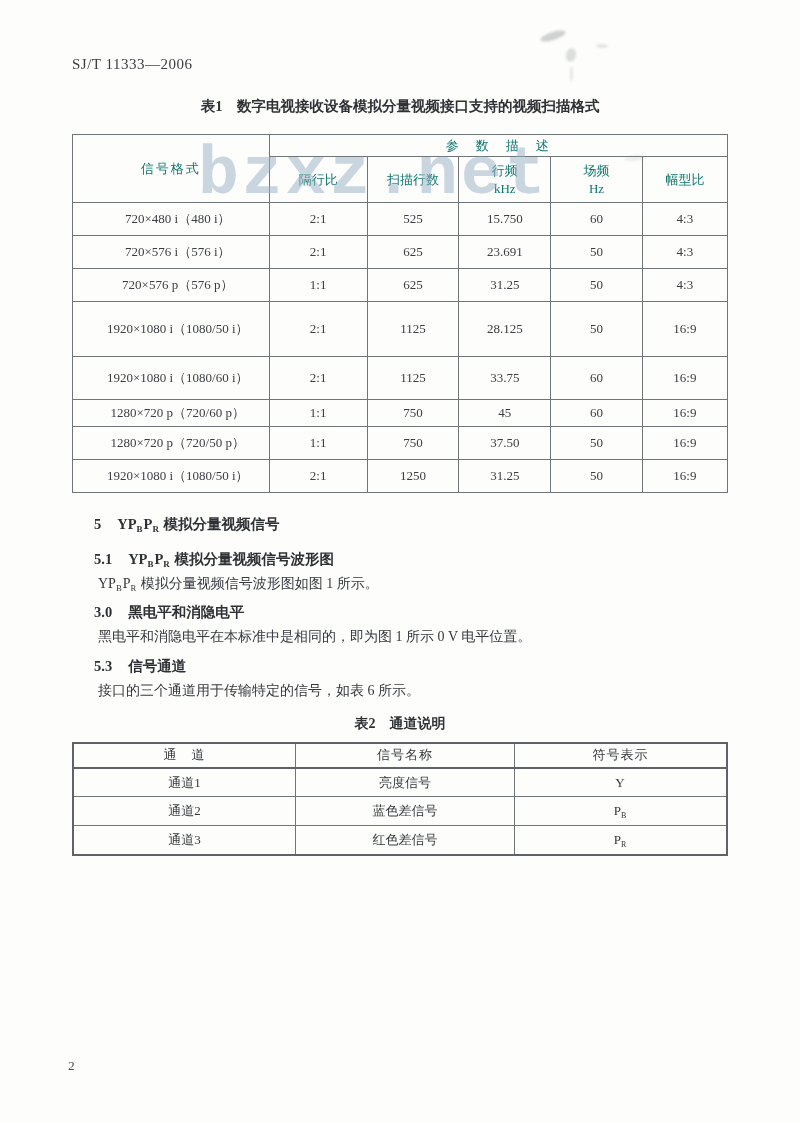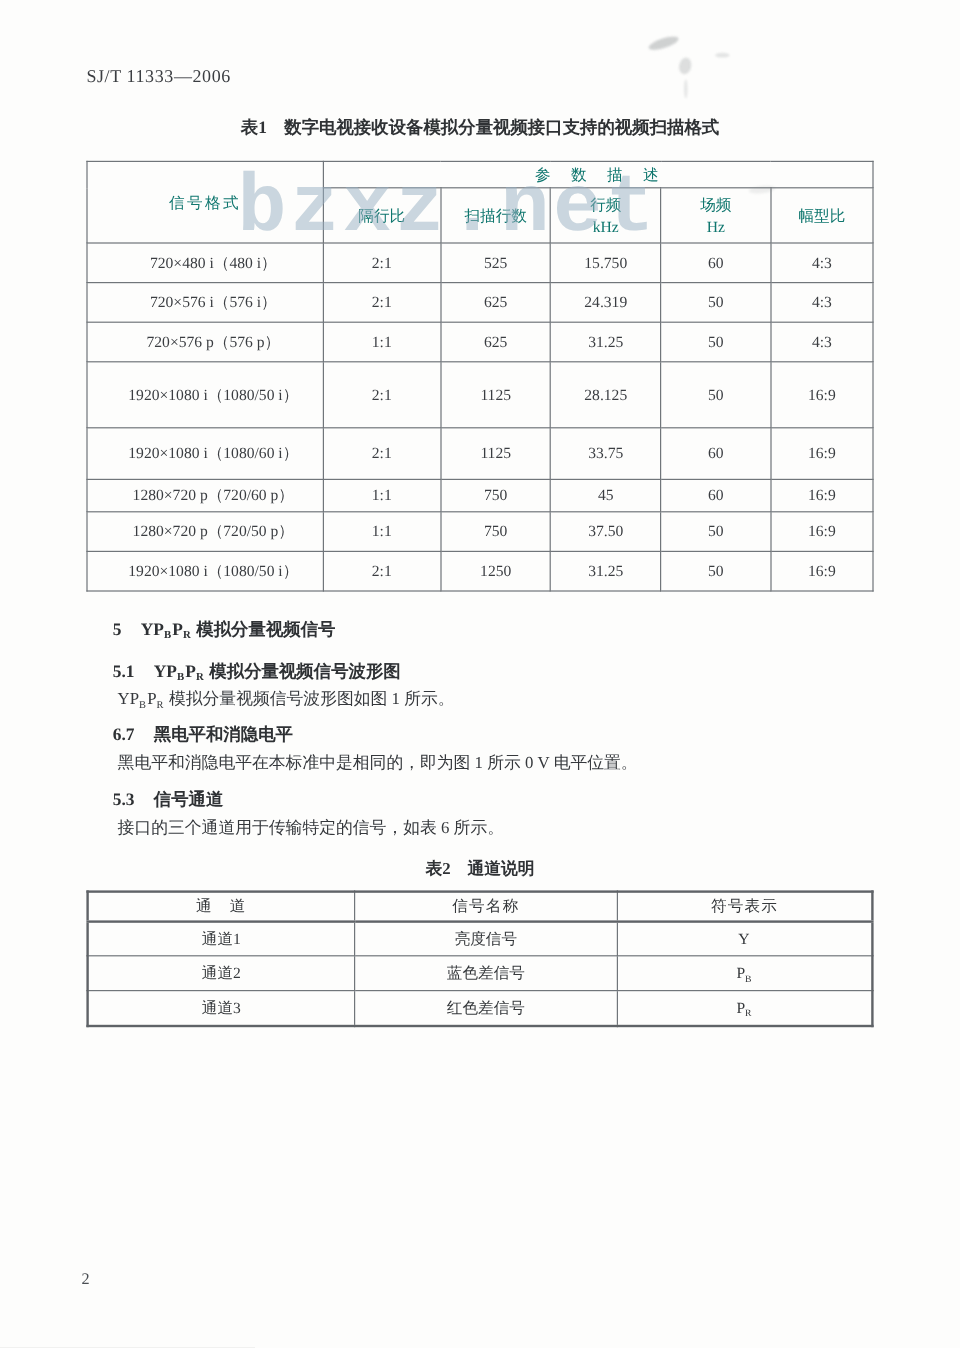--- a/index.html
+++ b/index.html
@@ -181,21 +181,21 @@
           <td>2:1</td>
           <td>525</td>
           <td>15.750</td>
           <td>60</td>
           <td>4:3</td>
         </tr>
         <tr class="h33">
           <td class="cell-format">720×576 i（576 i）</td>
           <td>2:1</td>
           <td>625</td>
-          <td>24.319</td>
+          <td>23.691</td>
           <td>50</td>
           <td>4:3</td>
         </tr>
         <tr class="h33">
           <td class="cell-format">720×576 p（576 p）</td>
           <td>1:1</td>
           <td>625</td>
           <td>31.25</td>
           <td>50</td>
           <td>4:3</td>
@@ -248,21 +248,21 @@
     </div>
 
     <div class="sec-h h-s51">
       <span class="num">5.1</span><span>YP</span><span class="ss">B</span><span>P</span><span class="ss">R</span><span> 模拟分量视频信号波形图</span>
     </div>
     <div class="sec-p">
       <span>YP</span><span class="ss">B</span><span>P</span><span class="ss">R</span><span> 模拟分量视频信号波形图如图 1 所示。</span>
     </div>
 
     <div class="sec-h h-s52">
-      <span class="num">6.7</span><span>黑电平和消隐电平</span>
+      <span class="num">3.0</span><span>黑电平和消隐电平</span>
     </div>
     <div class="sec-p">黑电平和消隐电平在本标准中是相同的，即为图 1 所示 0 V 电平位置。</div>
 
     <div class="sec-h h-s53">
       <span class="num">5.3</span><span>信号通道</span>
     </div>
     <div class="sec-p">接口的三个通道用于传输特定的信号，如表 6 所示。</div>
 
     <div class="table-title t2-title">表2　通道说明</div>
 

